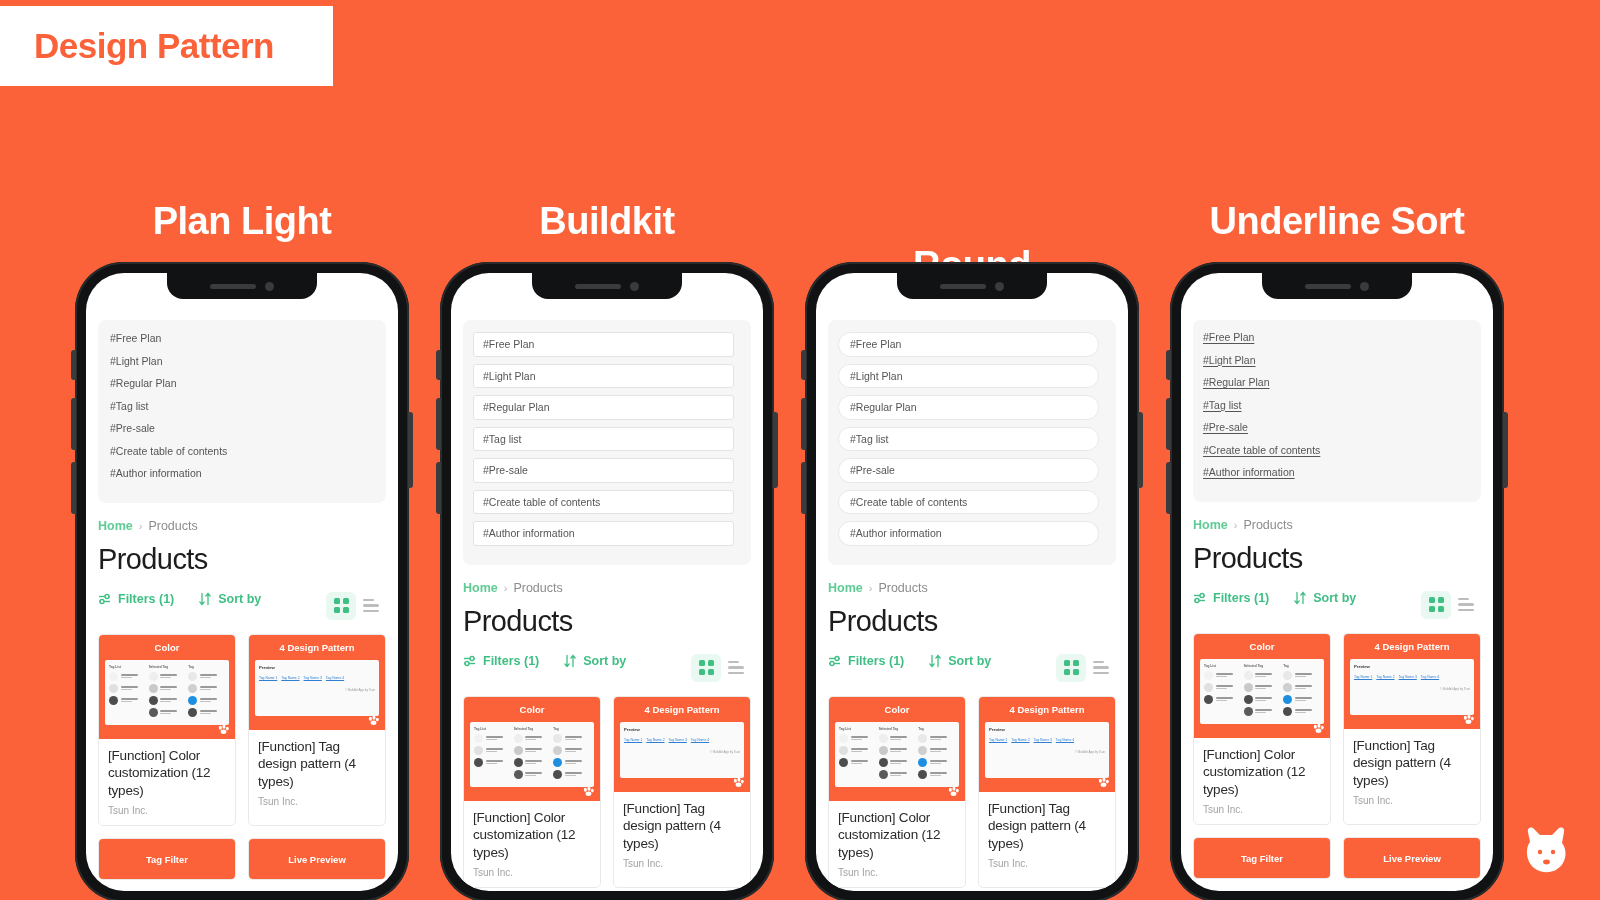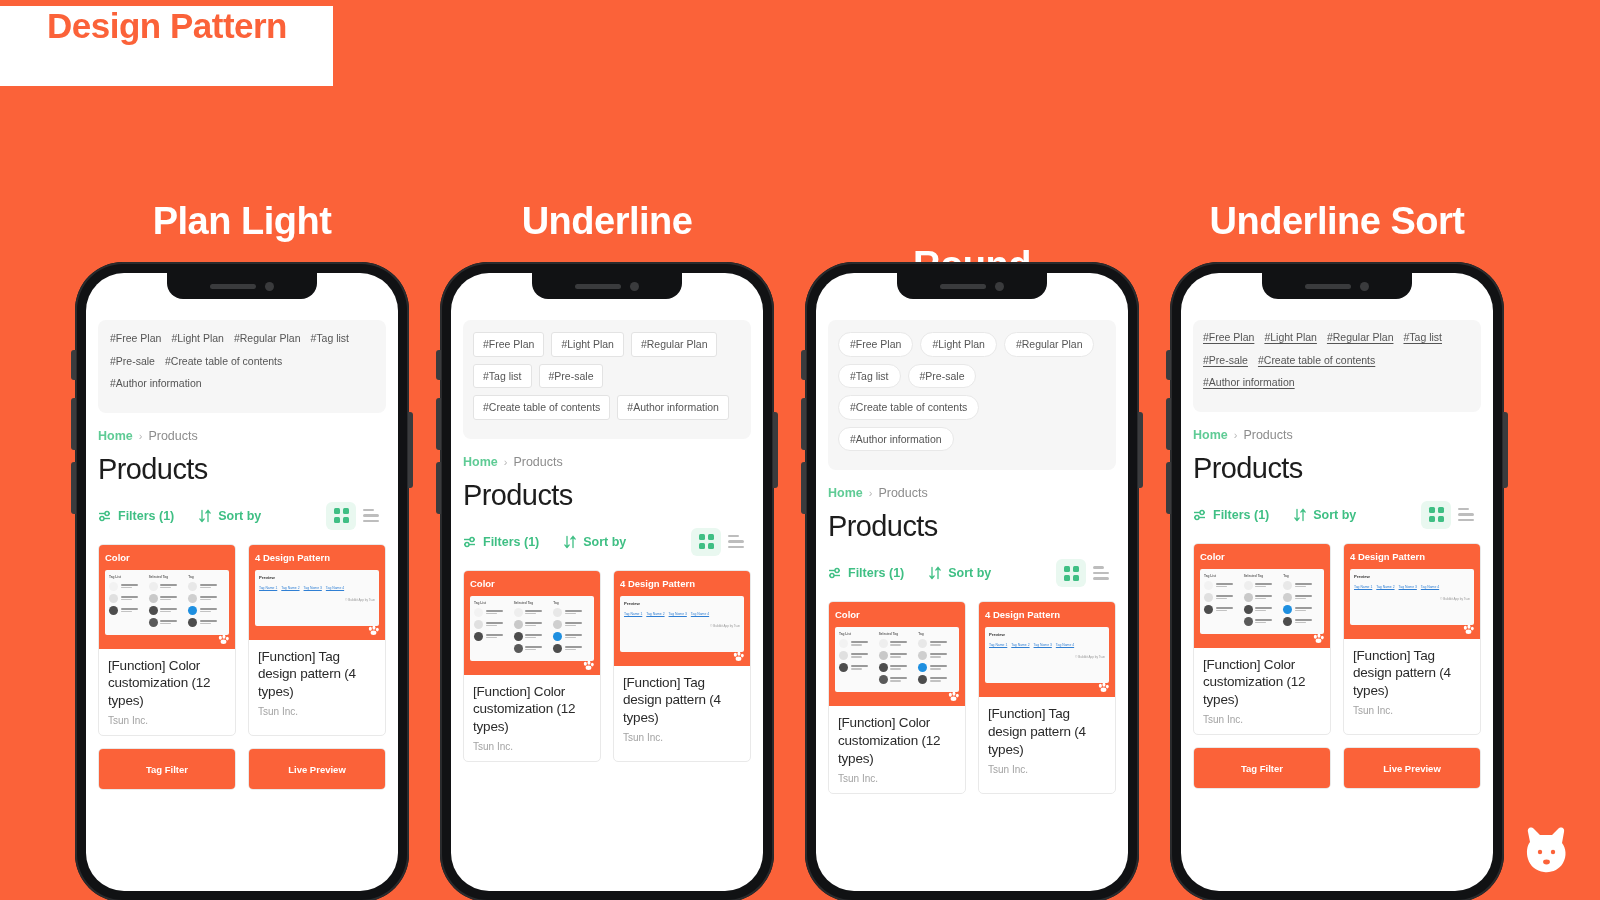--- a/index.html
+++ b/index.html
@@ -8,21 +8,21 @@
     overflow: hidden;
     font-family: "Liberation Sans", sans-serif;
   }
   body { background: #FB6239; position: relative; }
 
   
   .title-banner {
     position: absolute; left: 0; top: 6px;
     width: 333px; height: 80px;
     background: #ffffff;
-    display: flex;  padding-left: 13px;
+    display: flex; align-items: center;
   }
   .title-banner .txt {
     margin-left: 34px;
     color: #FB6239;
     font-size: 35px;
     font-weight: bold;
     letter-spacing: -0.5px;
   }
 
   
@@ -83,21 +83,21 @@
 
   .screen-content { padding: 0 12px; }
 
   
   .tag-panel {
     margin-top: 47px;
     background: #f6f6f6;
     border-radius: 8px;
     padding: 12px 10px;
   }
-  .tag-row { display: flex; flex-wrap: wrap; }
+  .tag-row { display: flex; flex-wrap: wrap; flex-direction: column; }
 
   
   .s-plain .tag-panel { padding: 13px 12px 12px; }
   .s-plain .tag {
     font-size: 10.5px; color: #555; margin: 0 10px 12px 0;
     white-space: nowrap; line-height: 1;
   }
   
   .s-rect .tag {
     font-size: 10.5px; color: #555;
@@ -121,38 +121,38 @@
 
   
   .breadcrumb { margin-top: 16px; font-size: 12.5px; display: flex; align-items: center; gap: 6px; }
   .breadcrumb .crumb-home { color: #5fcb95; font-weight: 600; }
   .breadcrumb .crumb-sep { color: #b7b7b7; font-size: 11px; }
   .breadcrumb .crumb-cur { color: #8c8c8c; }
 
   .page-title { margin-top: 10px; font-size: 29px; color: #1d1d1d; letter-spacing: -0.6px; }
 
   
-  .toolbar { margin-top: 16px; display: flex; align-items: center; }
+  .toolbar { margin-top: 16px; display: flex; align-items: flex-start; }
   .tb-item { display: flex; align-items: center; gap: 6px; color: #3fbf84; font-size: 12.5px; font-weight: bold; margin-right: 24px; }
   .tb-spacer { flex: 1; }
   .view-btn { width: 30px; height: 28px; border-radius: 6px; display: flex; align-items: center; justify-content: center; }
   .view-btn.active { background: #e9f8f0; }
   .grid-ico { display: grid; grid-template-columns: 6px 6px; grid-template-rows: 6px 6px; gap: 3px; }
   .grid-ico i { background: #3fbf84; border-radius: 1.5px; display: block; }
   .list-ico { display: flex; flex-direction: column; gap: 3px; width: 16px; }
   .list-ico i { height: 2.5px; background: #bdbdbd; border-radius: 2px; display: block; }
   .list-ico i:first-child { width: 70%; }
 
   svg.ic { display: block; }
 
   
   .prod-grid { margin-top: 14px; display: grid; grid-template-columns: 1fr 1fr; gap: 12px; }
   .prod-card { border: 1px solid #e9e9e9; border-radius: 5px; background: #fff; overflow: hidden; }
   .thumb { background: #FB6239; padding: 7px 6px 14px; position: relative; }
-  .thumb-title { color: #fff; font-size: 9.5px; font-weight: bold; margin-bottom: 7px; }
+  .thumb-title { color: #fff; font-size: 9.5px; font-weight: bold; text-align: center; margin-bottom: 7px; }
   .thumb-inner { background: #fafafa; border-radius: 2px; padding: 5px 4px; min-height: 56px; }
   .thumb .paw { position: absolute; right: 6px; bottom: 5px; width: 11px; height: 9px; }
 
   .swatch-cols { display: grid; grid-template-columns: 1fr 1fr 1fr; gap: 3px; }
   .sw-col-h { font-size: 3.2px; color: #666; font-weight: bold; margin-bottom: 3px; }
   .sw-row { display: flex; align-items: center; gap: 2.5px; margin-bottom: 3px; }
   .sw-dot { width: 9px; height: 9px; border-radius: 50%; flex: none; }
   .sw-lines { display: flex; flex-direction: column; gap: 1px; }
   .sw-lines i { display: block; height: 1.6px; background: #9a9a9a; border-radius: 1px; }
   .sw-lines i:first-child { width: 17px; }
@@ -175,21 +175,21 @@
   .corner-logo { position: absolute; right: 26px; bottom: 24px; width: 56px; height: 50px; }
 </style>
 </head>
 <body>
 
 <div class="title-banner">
   <div class="txt">Design Pattern</div>
 </div>
 
 <div class="col-heading" style="left:75px;width:334px;">Plan Light</div>
-<div class="col-heading" style="left:440px;width:334px;">Underline</div>
+<div class="col-heading" style="left:440px;width:334px;">Buildkit</div>
 <div class="col-heading" style="left:805px;width:334px;margin-top:44px;">Round</div>
 <div class="col-heading" style="left:1170px;width:334px;">Underline Sort</div>
 
 <div class="phone" style="left:75px;top:262px;">
   <div class="frame"></div>
   <div class="sidebtn b1"></div>
   <div class="sidebtn b2"></div>
   <div class="sidebtn b3"></div>
   <div class="rightbtn"></div>
   <div class="screen">

